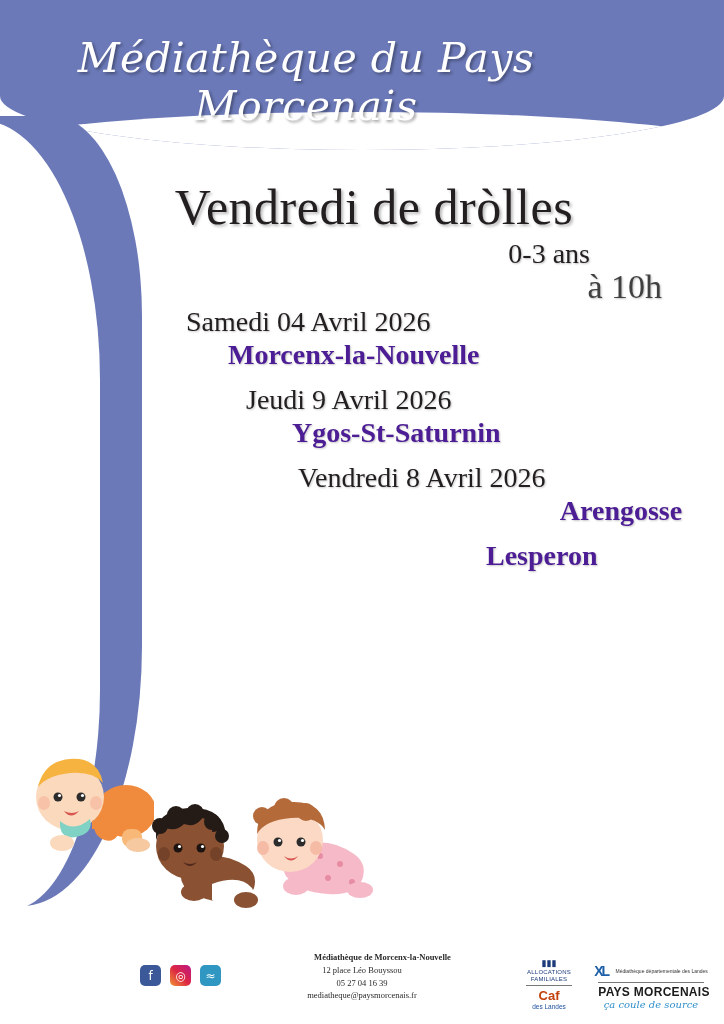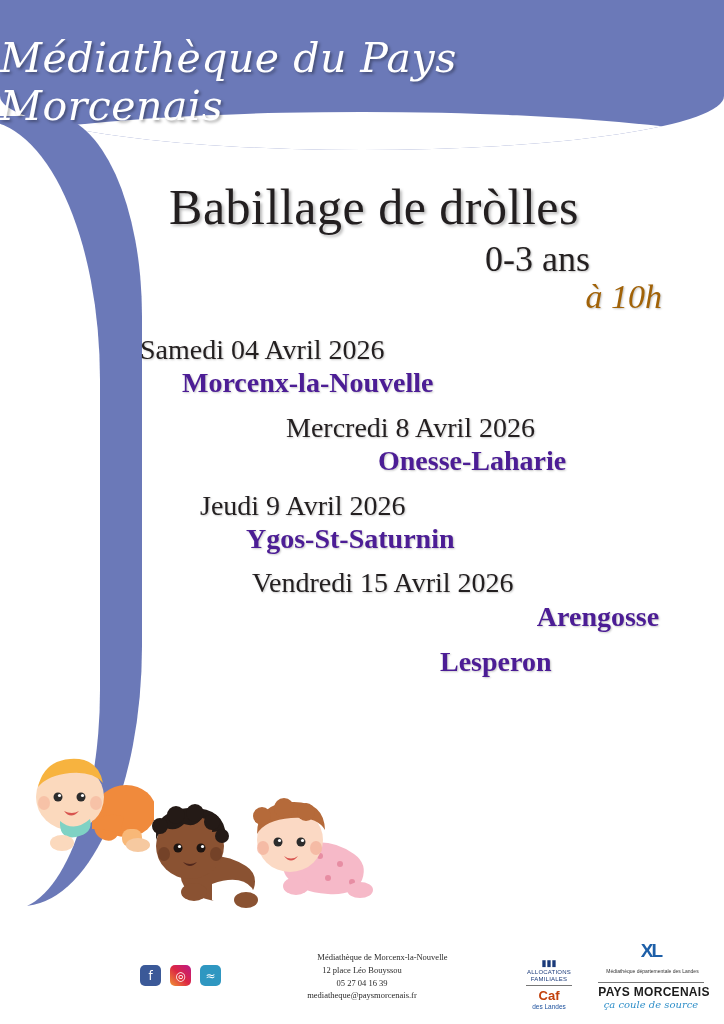--- a/index.html
+++ b/index.html
@@ -39,20 +39,21 @@
     height: 44px;
     background: #ffffff;
     border-top-left-radius: 50% 100%;
     border-top-right-radius: 50% 100%;
   }
   .header-title {
     position: absolute;
     top: 34px;
     left: 0;
     width: 612px;
+    text-align: center;
     color: #ffffff;
     font-size: 41px;
     font-style: italic;
     font-family: "DejaVu Serif", serif;
     letter-spacing: 0.5px;
     text-shadow: 2px 2px 3px rgba(0,0,0,0.35);
     z-index: 3;
   }
 
   
@@ -92,36 +93,35 @@
     font-size: 50px;
     color: #231f20;
     letter-spacing: 0.5px;
     text-shadow: 2px 2px 3px rgba(0,0,0,0.28);
     padding-left: 24px;
   }
   .subtitle-age {
     text-align: right;
     padding-right: 134px;
     margin-top: 2px;
-    font-size: 36px;
+    font-size: 28px;
     color: #231f20;
     text-shadow: 1px 1px 2px rgba(0,0,0,0.25);
   }
   .subtitle-hour {
     text-align: right;
     padding-right: 62px;
     margin-top: -2px;
     font-size: 34px;
-    color: #a16207;
+    color: #404040;
     text-shadow: 1px 1px 2px rgba(0,0,0,0.25);
-    font-style: italic;
   }
 
   .sessions {
-    margin-top: 18px;
+    padding-left: 46px;
   }
   .session {
     margin-bottom: 12px;
   }
   .session .date {
     font-size: 28px;
     color: #231f20;
     text-shadow: 1px 1px 2px rgba(0,0,0,0.22);
     line-height: 1.15;
   }
@@ -183,21 +183,21 @@
     position: absolute;
     left: 0; right: 0;
     bottom: 22px;
     text-align: center;
     font-size: 8.5px;
     line-height: 1.5;
     color: #2a2a2a;
     font-family: "Liberation Serif", serif;
     width: 724px;
   }
-  .addr .ln1 { font-weight: normal; padding-left: 41px; }
+  .addr .ln1 { font-weight: bold; padding-left: 41px; }
 
   .logos {
     position: absolute;
     right: 14px;
     bottom: 14px;
     display: flex;
     align-items: flex-end;
     gap: 14px;
   }
   .caf-logo {
@@ -209,57 +209,53 @@
   .caf-logo .marianne { font-size: 9px; line-height: 1.05; color:#1a3a7a; }
   .caf-logo .caf-line { font-size: 6px; line-height: 1.2; letter-spacing: .2px; }
   .caf-logo .caf-big { font-size: 13px; font-weight: bold; color:#c2410c; }
   .caf-logo .caf-sub { font-size: 6.5px; color:#1b4f9c; }
 
   .pm-logo {
     width: 118px;
     font-family: "Liberation Sans", sans-serif;
     text-align: center;
   }
-  .pm-logo .xl { color:#1d5fa8; font-size: 19px; font-weight: bold; letter-spacing:-2px; }
+  .pm-logo .xl { color:#1d5fa8; font-size: 14px; font-weight: bold; letter-spacing:-2px; }
   .pm-logo .xl-sub { font-size: 5px; color:#333; line-height:1.15; display:inline-block; text-align:left; vertical-align: middle; margin-left:3px;}
   .pm-logo .pm-name { font-size: 12px; font-weight: bold; color:#1b1b1b; letter-spacing: .3px; margin-left: 6px; }
   .pm-logo .pm-slogan { font-size: 10px; color:#2f8fc9; font-style: italic; font-family: "DejaVu Serif", serif; }
   .pm-divider { height:1px; background:#777; margin: 2px 6px; }
 </style>
 </head>
 <body>
 
 <div class="poster">
 
   <div class="header-band"></div>
   <div class="header-title">Médiathèque du Pays Morcenais</div>
 
   <div class="left-ribbon"></div>
   <div class="left-ribbon-inner"></div>
 
   <div class="content">
-    <div class="main-title">Babillage de dròlles</div>
+    <div class="main-title">Vendredi de dròlles</div>
     <div class="subtitle-age">0-3 ans</div>
     <div class="subtitle-hour">à 10h</div>
 
     <div class="sessions">
       <div class="session s0">
         <div class="date">Samedi 04 Avril 2026</div>
         <div class="place">Morcenx-la-Nouvelle</div>
       </div>
-      <div class="session s1">
-        <div class="date">Mercredi 8 Avril 2026</div>
-        <div class="place">Onesse-Laharie</div>
-      </div>
       <div class="session s2">
         <div class="date">Jeudi 9 Avril 2026</div>
         <div class="place">Ygos-St-Saturnin</div>
       </div>
       <div class="session s3">
-        <div class="date">Vendredi 15 Avril 2026</div>
+        <div class="date">Vendredi 8 Avril 2026</div>
         <div class="place">Arengosse</div>
       </div>
       <div class="session s4">
         <div class="place">Lesperon</div>
       </div>
     </div>
   </div>
 
   <div class="babies">
 

